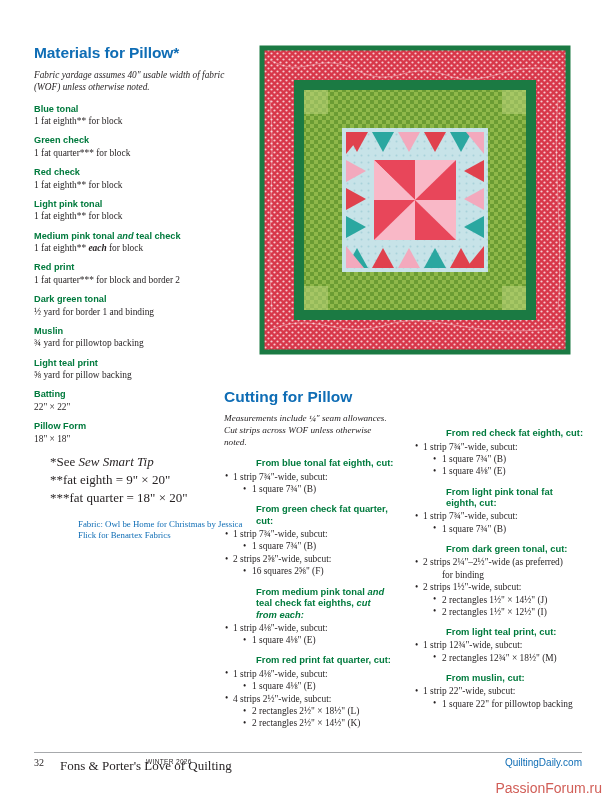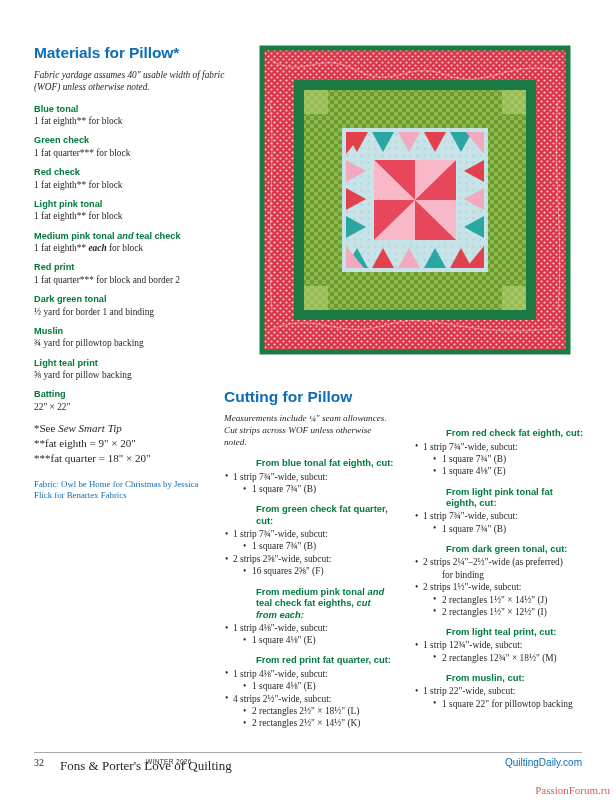--- a/index.html
+++ b/index.html
@@ -45,33 +45,35 @@
   }
   .mat-name .em { font-style: italic; font-weight: bold; }
   .mat-desc {
     font-family: "Liberation Serif", serif;
     font-size: 9.4px;
     line-height: 1.25;
     color: #231f20;
   }
   .footnotes {
     font-family: "Liberation Serif", serif;
-    font-size: 11px;
+    font-size: 13px;
     line-height: 1.38;
     color: #231f20;
     margin-top: 7px;
+    margin-left: 16px;
   }
   .footnotes .it { font-style: italic; }
   .credit {
     margin-top: 12px;
     font-family: "Liberation Serif", serif;
     font-size: 8.8px;
     line-height: 1.33;
     color: #0f6db5;
     width: 180px;
+    margin-left: 44px;
   }
 
   
   .quilt-wrap {
     position:absolute;
     left: 246px; top: 40px;
     width: 338px; height: 320px;
   }
   .quilt { width:100%; height:100%; display:block; }
 
@@ -167,23 +169,23 @@
     position:absolute; left: 146px; top: 6px;
     font-family: "Liberation Sans", sans-serif;
     font-size: 6.6px; color: #231f20; letter-spacing: .3px;
   }
   .foot-site {
     position:absolute; right: 34px; top: 5px;
     font-family: "Liberation Sans", sans-serif;
     font-size: 10px; color: #0f6db5;
   }
   .watermark {
-    position:absolute; right: 6px; bottom: 4px;
-    font-family: Liberation Serif, serif;
-    font-size: 11px; color: #c9423a; opacity: .85;
+    position:absolute; right: 14px; bottom: 4px;
+    font-family: Liberation Sans, sans-serif;
+    font-size: 14px; color: #c9423a; opacity: .85;
   }
 </style>
 </head>
 <body>
 
 <div class="page">
 
   <div class="left-col">
     <h2 class="section-title">Materials for Pillow*</h2>
     <p class="intro-note">Fabric yardage assumes 40" usable width of fabric (WOF) unless otherwise noted.</p>
@@ -220,20 +222,24 @@
           <div class="mat-name">Muslin</div>
           <div class="mat-desc">¾ yard for pillowtop backing</div>
         </div>
         <div class="mat-group">
           <div class="mat-name">Light teal print</div>
           <div class="mat-desc">⅝ yard for pillow backing</div>
         </div>
         <div class="mat-group">
           <div class="mat-name">Batting</div>
           <div class="mat-desc">22" × 22"</div>
+        </div>
+        <div class="mat-group">
+          <div class="mat-name">Pillow Form</div>
+          <div class="mat-desc">18" × 18"</div>
         </div>
       </div>
     <div class="footnotes" id="footnotes">
         <div>*See <span class="it">Sew Smart Tip</span></div>
         <div>**fat eighth = 9" × 20"</div>
         <div>***fat quarter = 18" × 20"</div>
       </div>
     <div class="credit">Fabric: Owl be Home for Christmas by Jessica Flick for Benartex Fabrics</div>
   </div>
 

